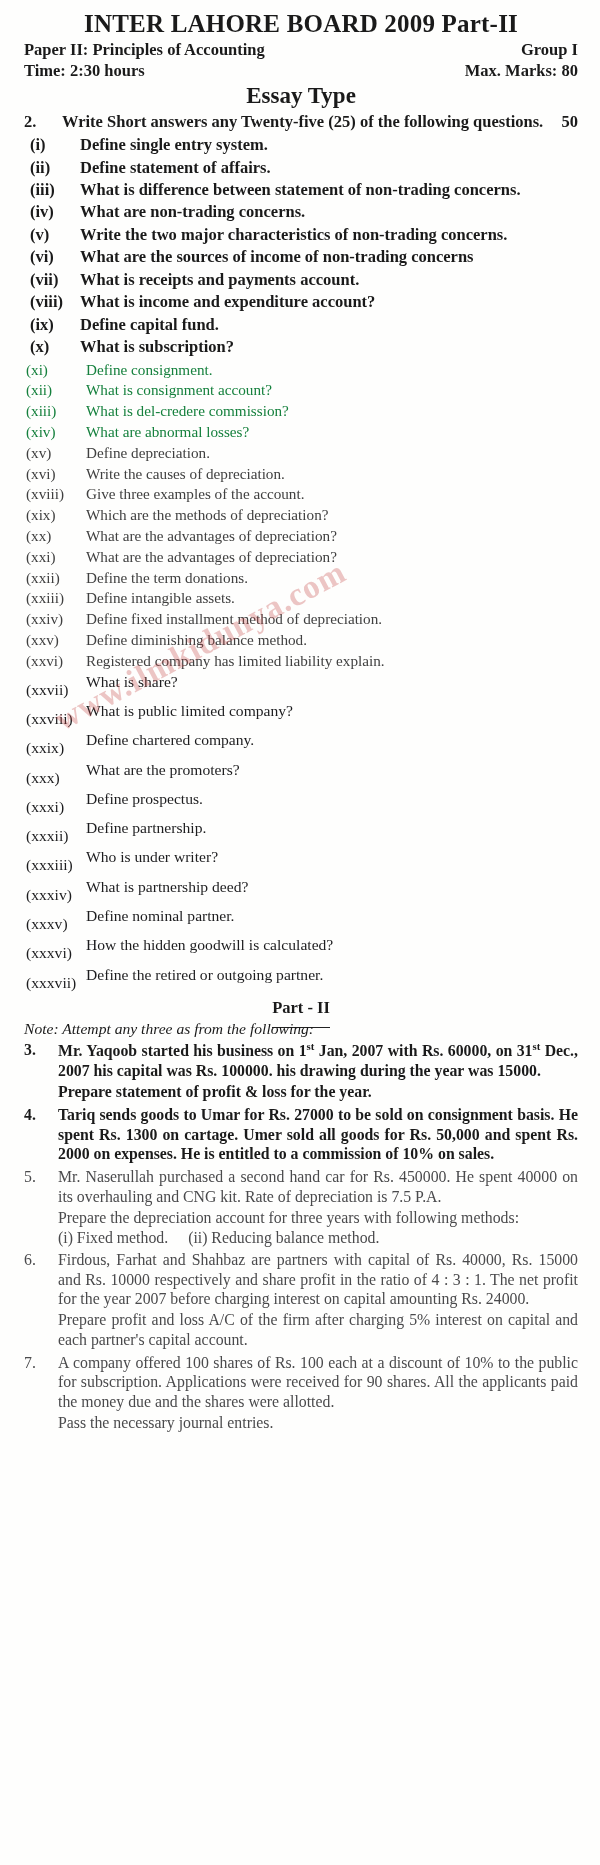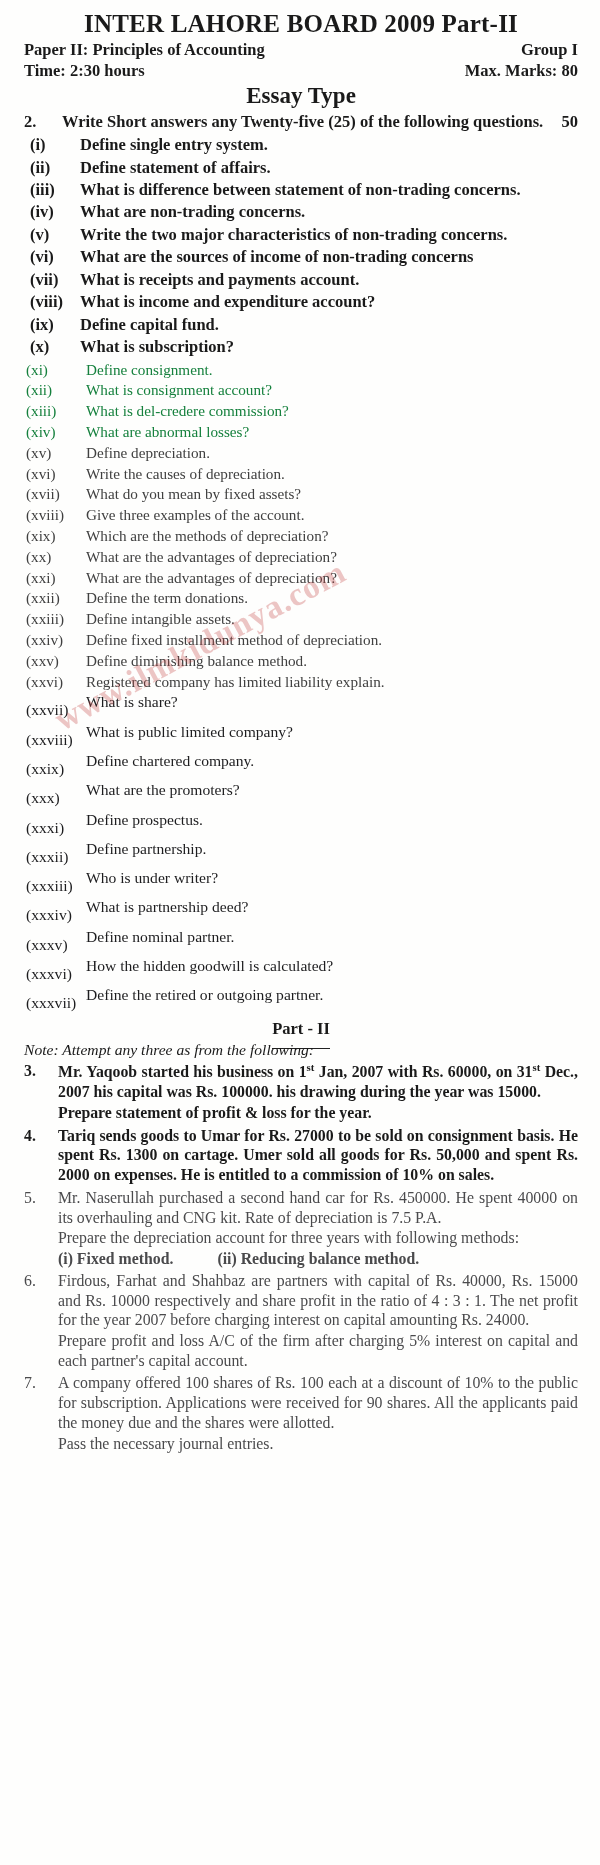--- a/index.html
+++ b/index.html
@@ -134,22 +134,21 @@
   }
   .qblock .body {
     flex: 1;
     text-align: justify;
   }
   .qblock.bold { font-weight: bold; }
   .qblock.light { color: #4a4a4c; }
   .qblock p { margin: 0 0 1px 0; }
   .sub-methods {
     display: flex;
-    gap: 44px;
-    font-weight: bold;
+    gap: 20px;
   }
   sup { font-size: 0.68em; vertical-align: super; }
   
   .watermark {
     position: absolute;
     left: 112px;
     top: 600px;
     width: 360px;
     height: 360px;
     transform: rotate(-28deg);
@@ -252,24 +251,20 @@
         </li>
       <li>
           <span class="lbl">(xv)</span>
           <span class="txt">Define depreciation.</span>
         </li>
       <li>
           <span class="lbl">(xvi)</span>
           <span class="txt">Write the causes of depreciation.</span>
         </li>
       <li>
-          <span class="lbl">(xvii)</span>
-          <span class="txt">What do you mean by fixed assets?</span>
-        </li>
-      <li>
           <span class="lbl">(xviii)</span>
           <span class="txt">Give three examples of the account.</span>
         </li>
       <li>
           <span class="lbl">(xix)</span>
           <span class="txt">Which are the methods of depreciation?</span>
         </li>
       <li>
           <span class="lbl">(xx)</span>
           <span class="txt">What are the advantages of depreciation?</span>

